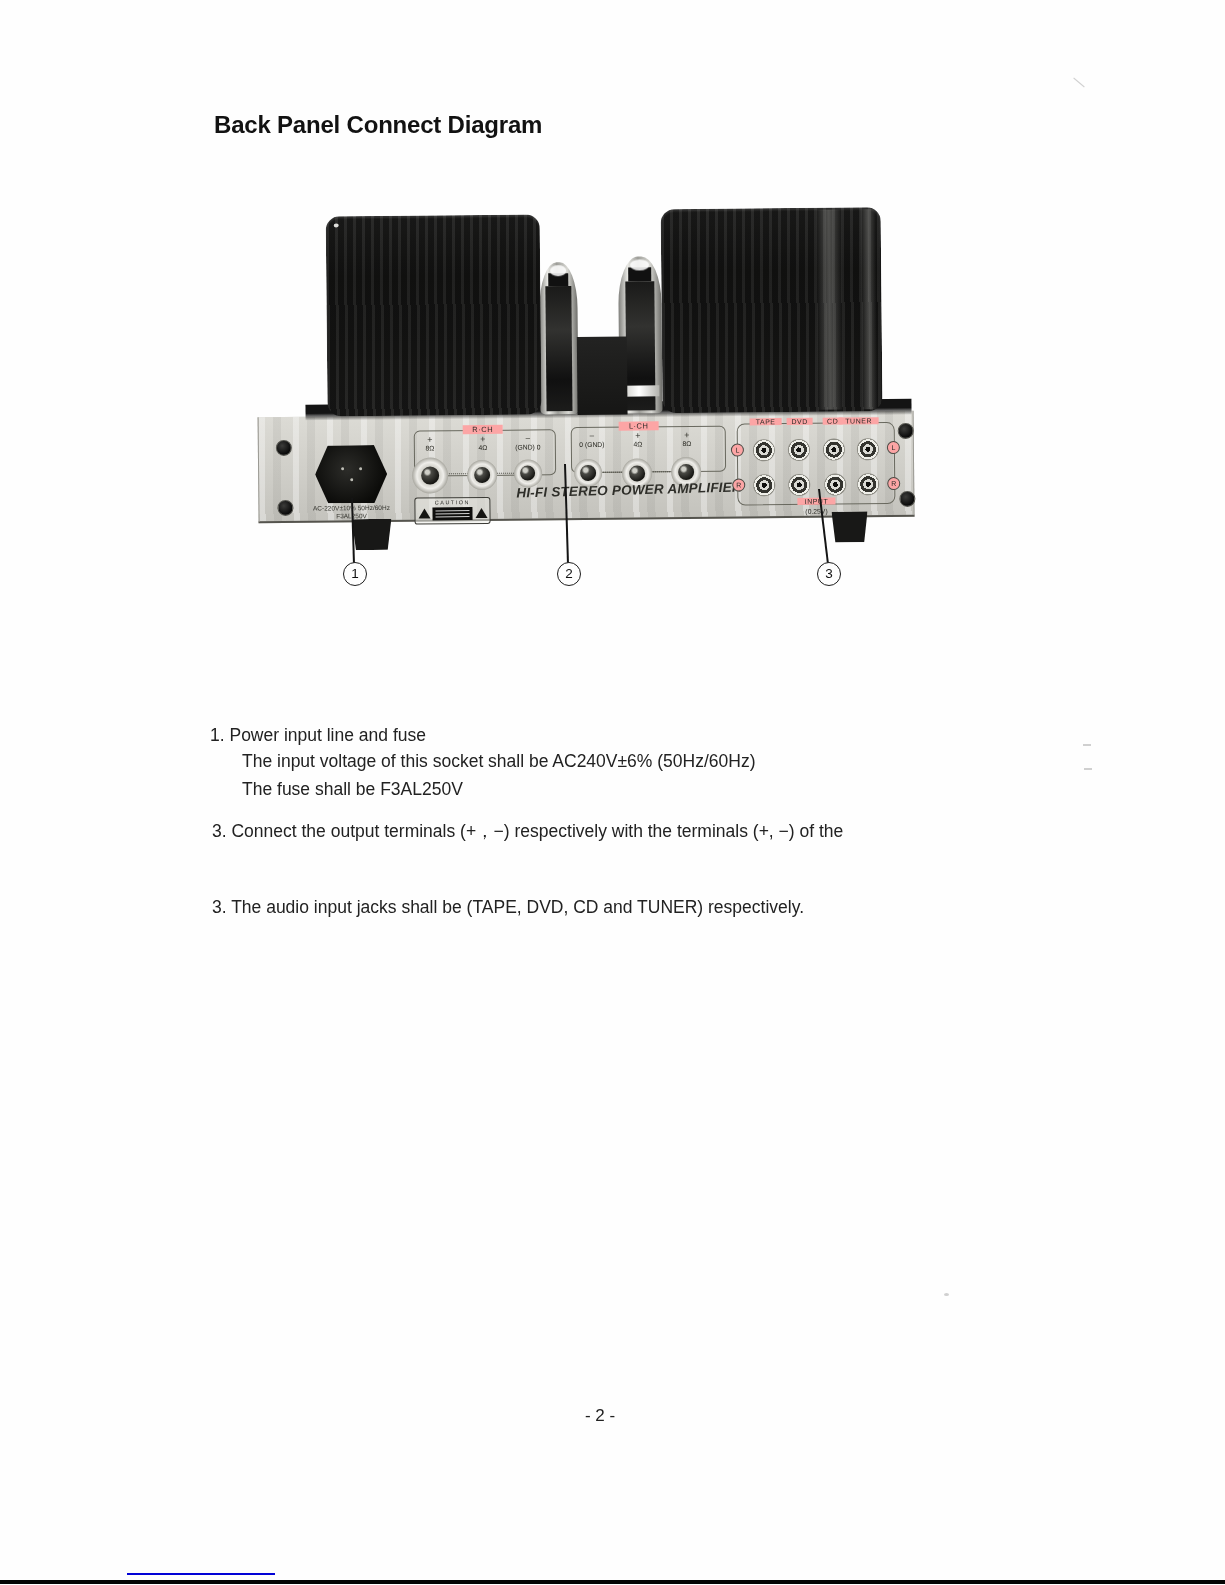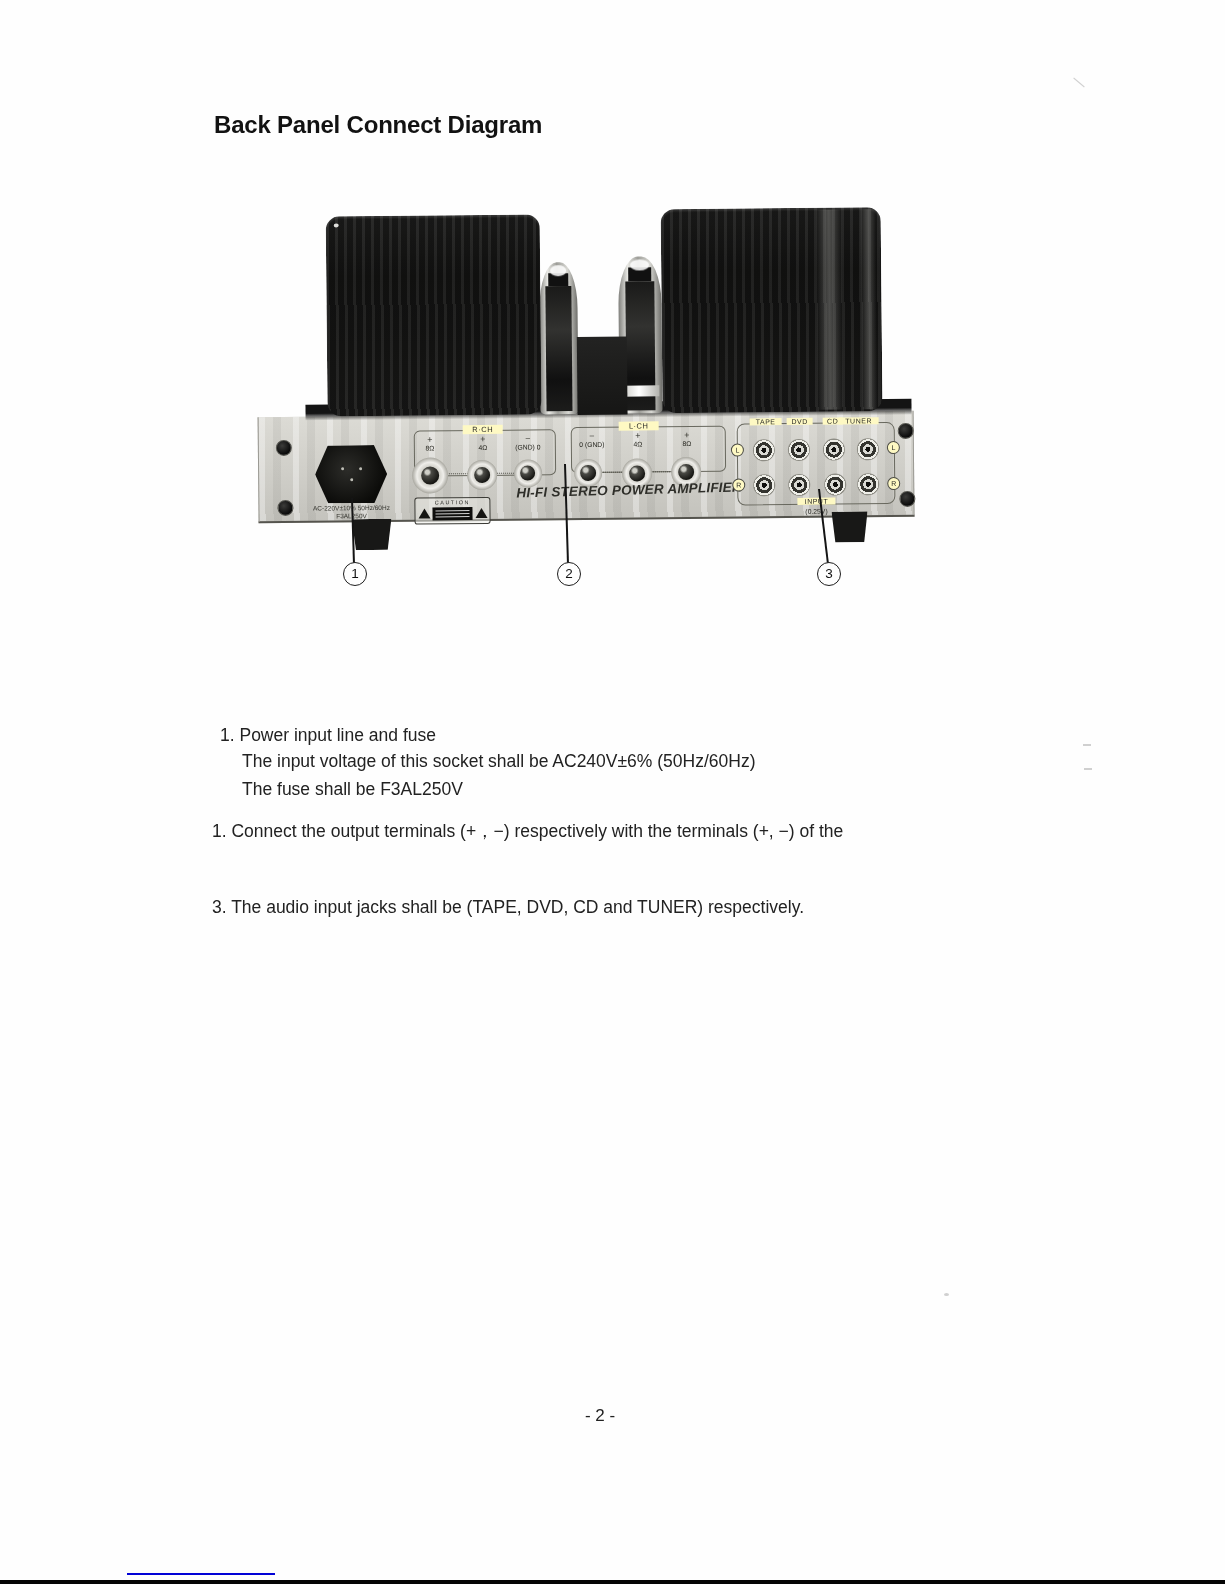--- a/index.html
+++ b/index.html
@@ -64,21 +64,21 @@
   
   .caution{left:414px;top:496px;width:74px;height:25px;border:1px solid #3b3b36;border-radius:3px;
            background:rgba(235,235,230,.5);}
   .caution .ct{position:absolute;left:0;right:0;top:1px;text-align:center;font-size:5.5px;letter-spacing:1.5px;color:#2c2c28;}
   .warn-tri{position:absolute;width:0;height:0;border-left:6px solid transparent;border-right:6px solid transparent;border-bottom:10px solid #151512;}
   .caution .blk{position:absolute;left:17px;top:9px;width:40px;height:13px;background:#0e0e0c;}
   .caution .blk i{position:absolute;left:3px;right:3px;height:1px;background:rgba(255,255,255,.8);}
 
   
   .chbox{border:1px solid #69695f;border-radius:6px;}
-  .chip{background:#fef9c3;text-align:center;color:#2a2a26;}
+  .chip{background:#fca5a5;text-align:center;color:#2a2a26;}
   .chlabel{font-size:7.5px;letter-spacing:.5px;}
   .tlabel{width:48px;text-align:center;color:#26261f;}
   .tlabel .sg{font-size:9px;line-height:7px;}
   .tlabel .vl{font-size:6.8px;line-height:9px;}
   .dotline{border-top:1.5px dotted #4c4c45;height:0;}
 
   .washer{border-radius:50%;background:radial-gradient(circle,#c9c8c0 30%,#efeeea 52%,#a3a29a 72%,#d9d8d2 86%,#8b8a82);}
   .knob{border-radius:50%;background:radial-gradient(circle at 35% 32%,#cfcfc8 0 2px,#4a4a45 4px,#161613 72%);}
 
   
@@ -236,24 +236,24 @@
   <svg class="abs lines" viewBox="0 0 1225 640">
     <line x1="352" y1="498" x2="354" y2="564" stroke="#141414" stroke-width="2"></line>
     <line x1="565" y1="464" x2="568" y2="564" stroke="#141414" stroke-width="2"></line>
     <line x1="819" y1="489" x2="828" y2="564" stroke="#141414" stroke-width="2"></line>
   </svg>
 
   <div class="abs callout" style="left:343px;top:562px;">1</div>
   <div class="abs callout" style="left:557px;top:562px;">2</div>
   <div class="abs callout" style="left:817px;top:562px;">3</div>
 
-  <div class="abs note nowrap" style="left:220px;top:725px;">1. Power input line and fuse</div>
+  <div class="abs note nowrap" style="left:210px;top:725px;">1. Power input line and fuse</div>
   <div class="abs note nowrap" style="left:242px;top:751px;">The input voltage of this socket shall be AC240V±6% (50Hz/60Hz)</div>
   <div class="abs note nowrap" style="left:242px;top:779px;">The fuse shall be F3AL250V</div>
-  <div class="abs note nowrap" style="left:212px;top:819px;">1. Connect the output terminals (+，−) respectively with the terminals (+, −) of the</div>
+  <div class="abs note nowrap" style="left:212px;top:819px;">3. Connect the output terminals (+，−) respectively with the terminals (+, −) of the</div>
   <div class="abs note nowrap" style="left:212px;top:897px;">3. The audio input jacks shall be (TAPE, DVD, CD and TUNER) respectively.</div>
 
   <div class="abs pagenum">- 2 -</div>
 
   <div class="abs speck" style="left:1072px;top:82px;width:14px;height:1px;transform:rotate(40deg);"></div>
   <div class="abs speck" style="left:1083px;top:744px;width:8px;height:2px;"></div>
   <div class="abs speck" style="left:1084px;top:768px;width:8px;height:2px;"></div>
   <div class="abs speck" style="left:944px;top:1293px;width:5px;height:3px;border-radius:50%;"></div>
   <div class="abs blueline"></div>
   <div class="abs blackline"></div>

